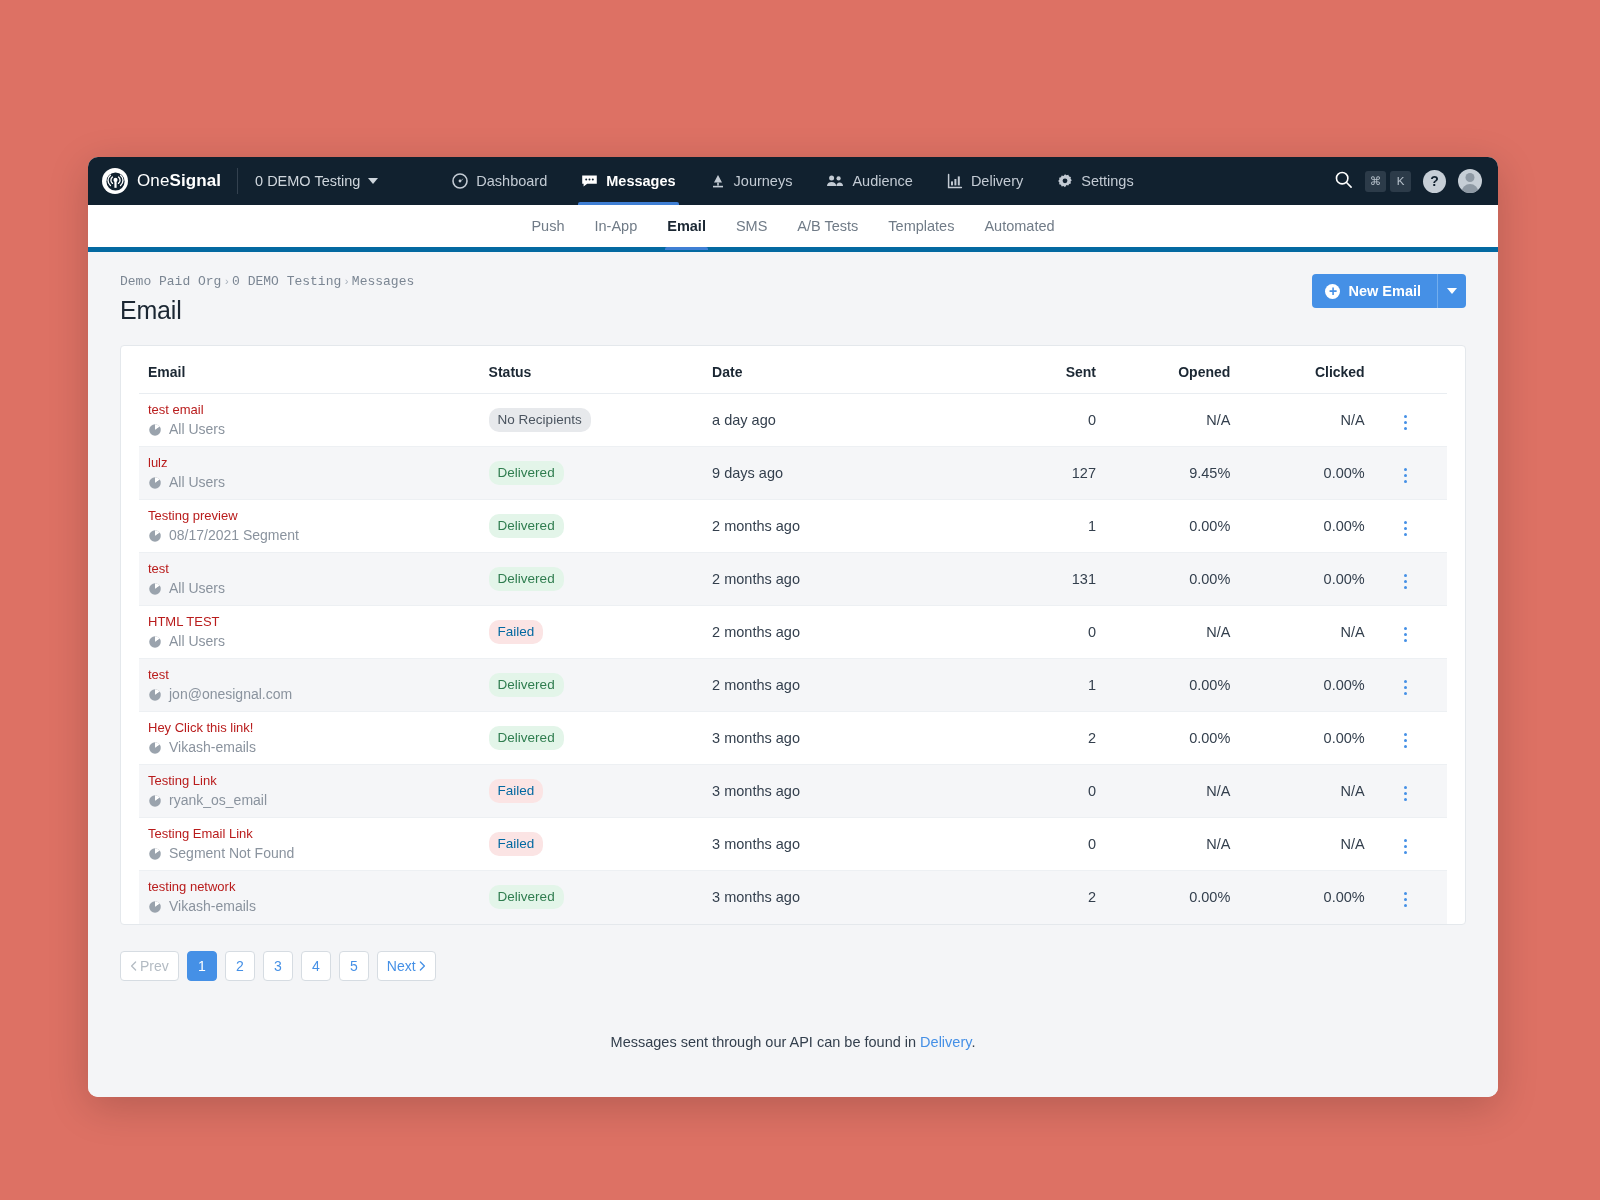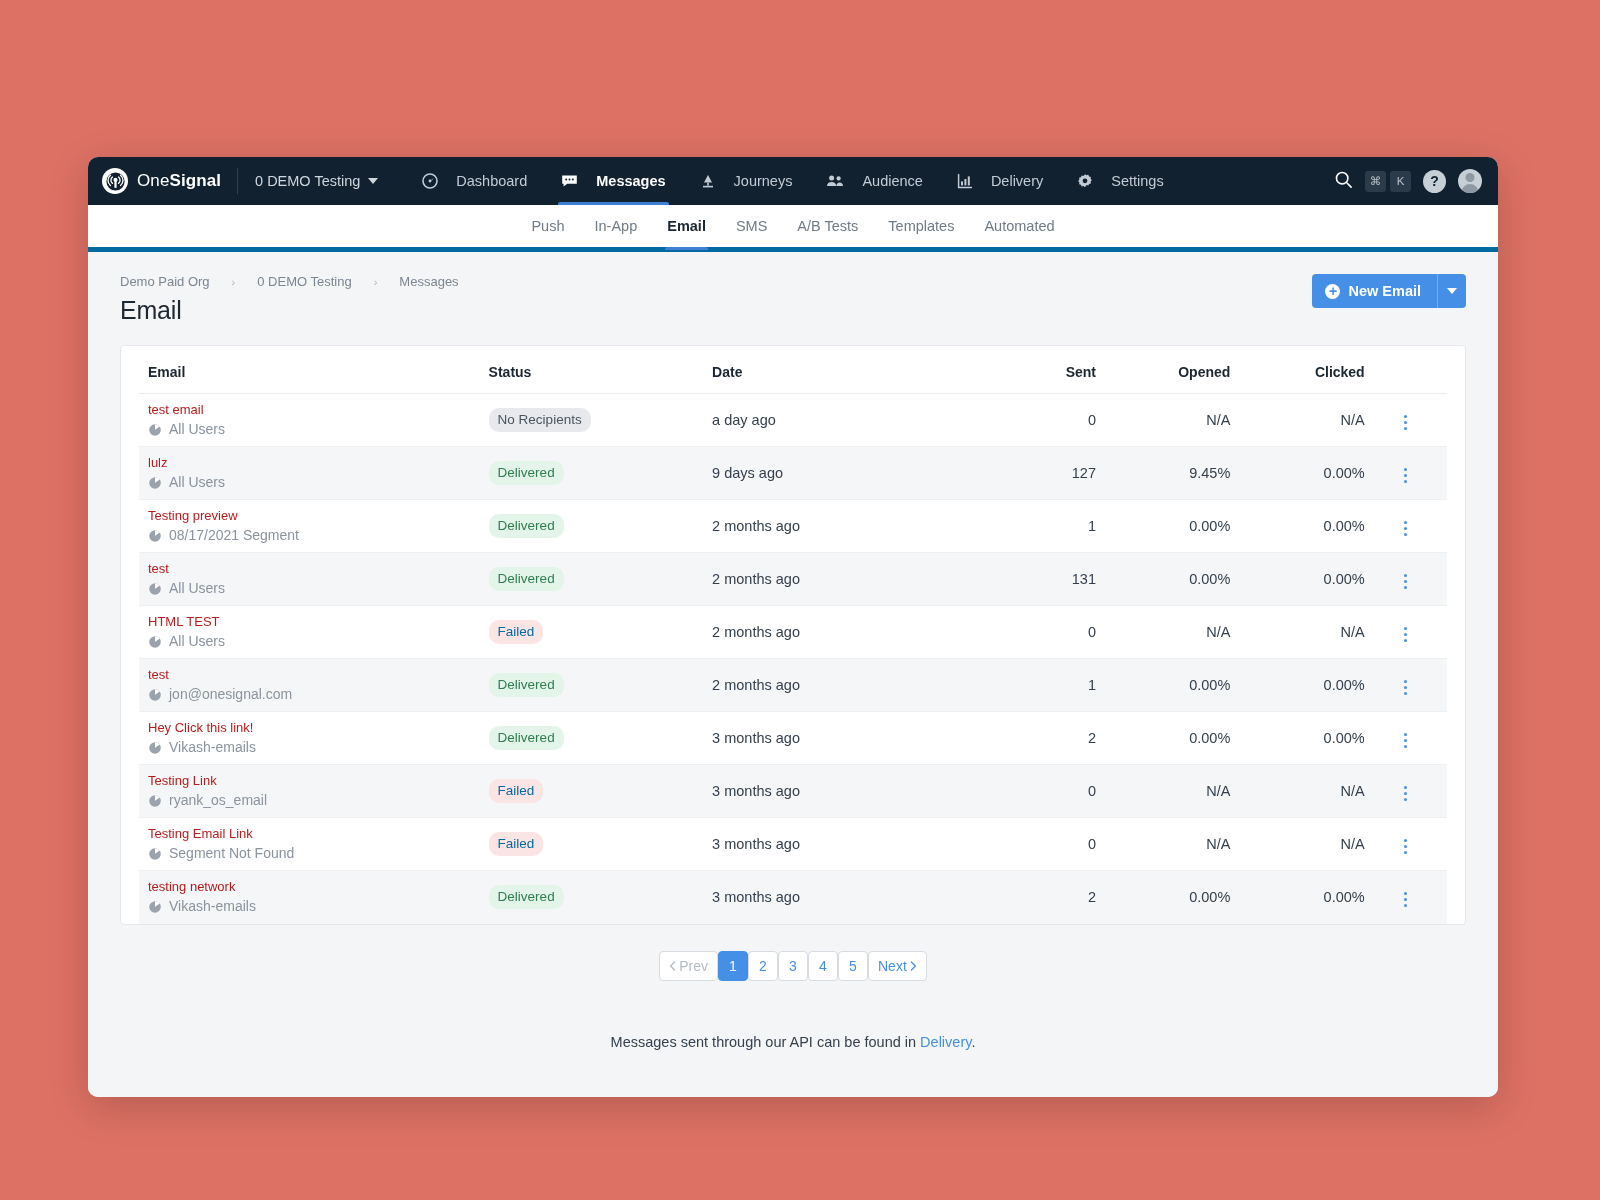--- a/index.html
+++ b/index.html
@@ -89,21 +89,21 @@
     justify-content: center;
     align-items: center;
     gap: 34px;
     height: 48px;
     pointer-events: none;
   }
   .nav-item {
     pointer-events: auto;
     display: flex;
     align-items: center;
-    gap: 18px;
+    gap: 8px;
     color: #c3cbd4;
     font-size: 14.5px;
     height: 48px;
     position: relative;
     white-space: nowrap;
   }
   .nav-item.active { color: #ffffff; font-weight: 600; }
   .nav-item.active::after {
     content: "";
     position: absolute;
@@ -195,25 +195,26 @@
   }
   .page-head {
     display: flex;
     align-items: flex-start;
     justify-content: space-between;
     margin-bottom: 20px;
   }
   .breadcrumb {
     display: flex;
     align-items: center;
-    gap: 22px;
+    gap: 2px;
     font-size: 13px;
     color: #7b8693;
     margin-bottom: 7px;
     white-space: nowrap;
+    font-family: Liberation Mono, monospace;
   }
   .breadcrumb .sep { color: #aab3bd; font-size: 11px; }
   .page-title {
     font-size: 25px;
     font-weight: 400;
     color: #1b2733;
     letter-spacing: -0.2px;
   }
 
   .btn-split { display: flex; align-items: stretch; }
@@ -320,21 +321,22 @@
     flex-direction: column;
     gap: 3px;
     align-items: center;
     padding: 5px 8px;
   }
   .kebab i { width: 3px; height: 3px; border-radius: 50%; background: #4590e6; display:block; }
 
   
   .pagination {
     display: flex;
-    justify-content: center;
+    justify-content: flex-start;
+    gap: 8px;
     margin-top: 26px;
   }
   .pg {
     min-width: 30px; height: 30px;
     border: 1px solid #d6dce2;
     border-radius: 4px;
     background: #ffffff;
     color: #4590e6;
     font-size: 14px;
     display: flex; align-items: center; justify-content: center;

